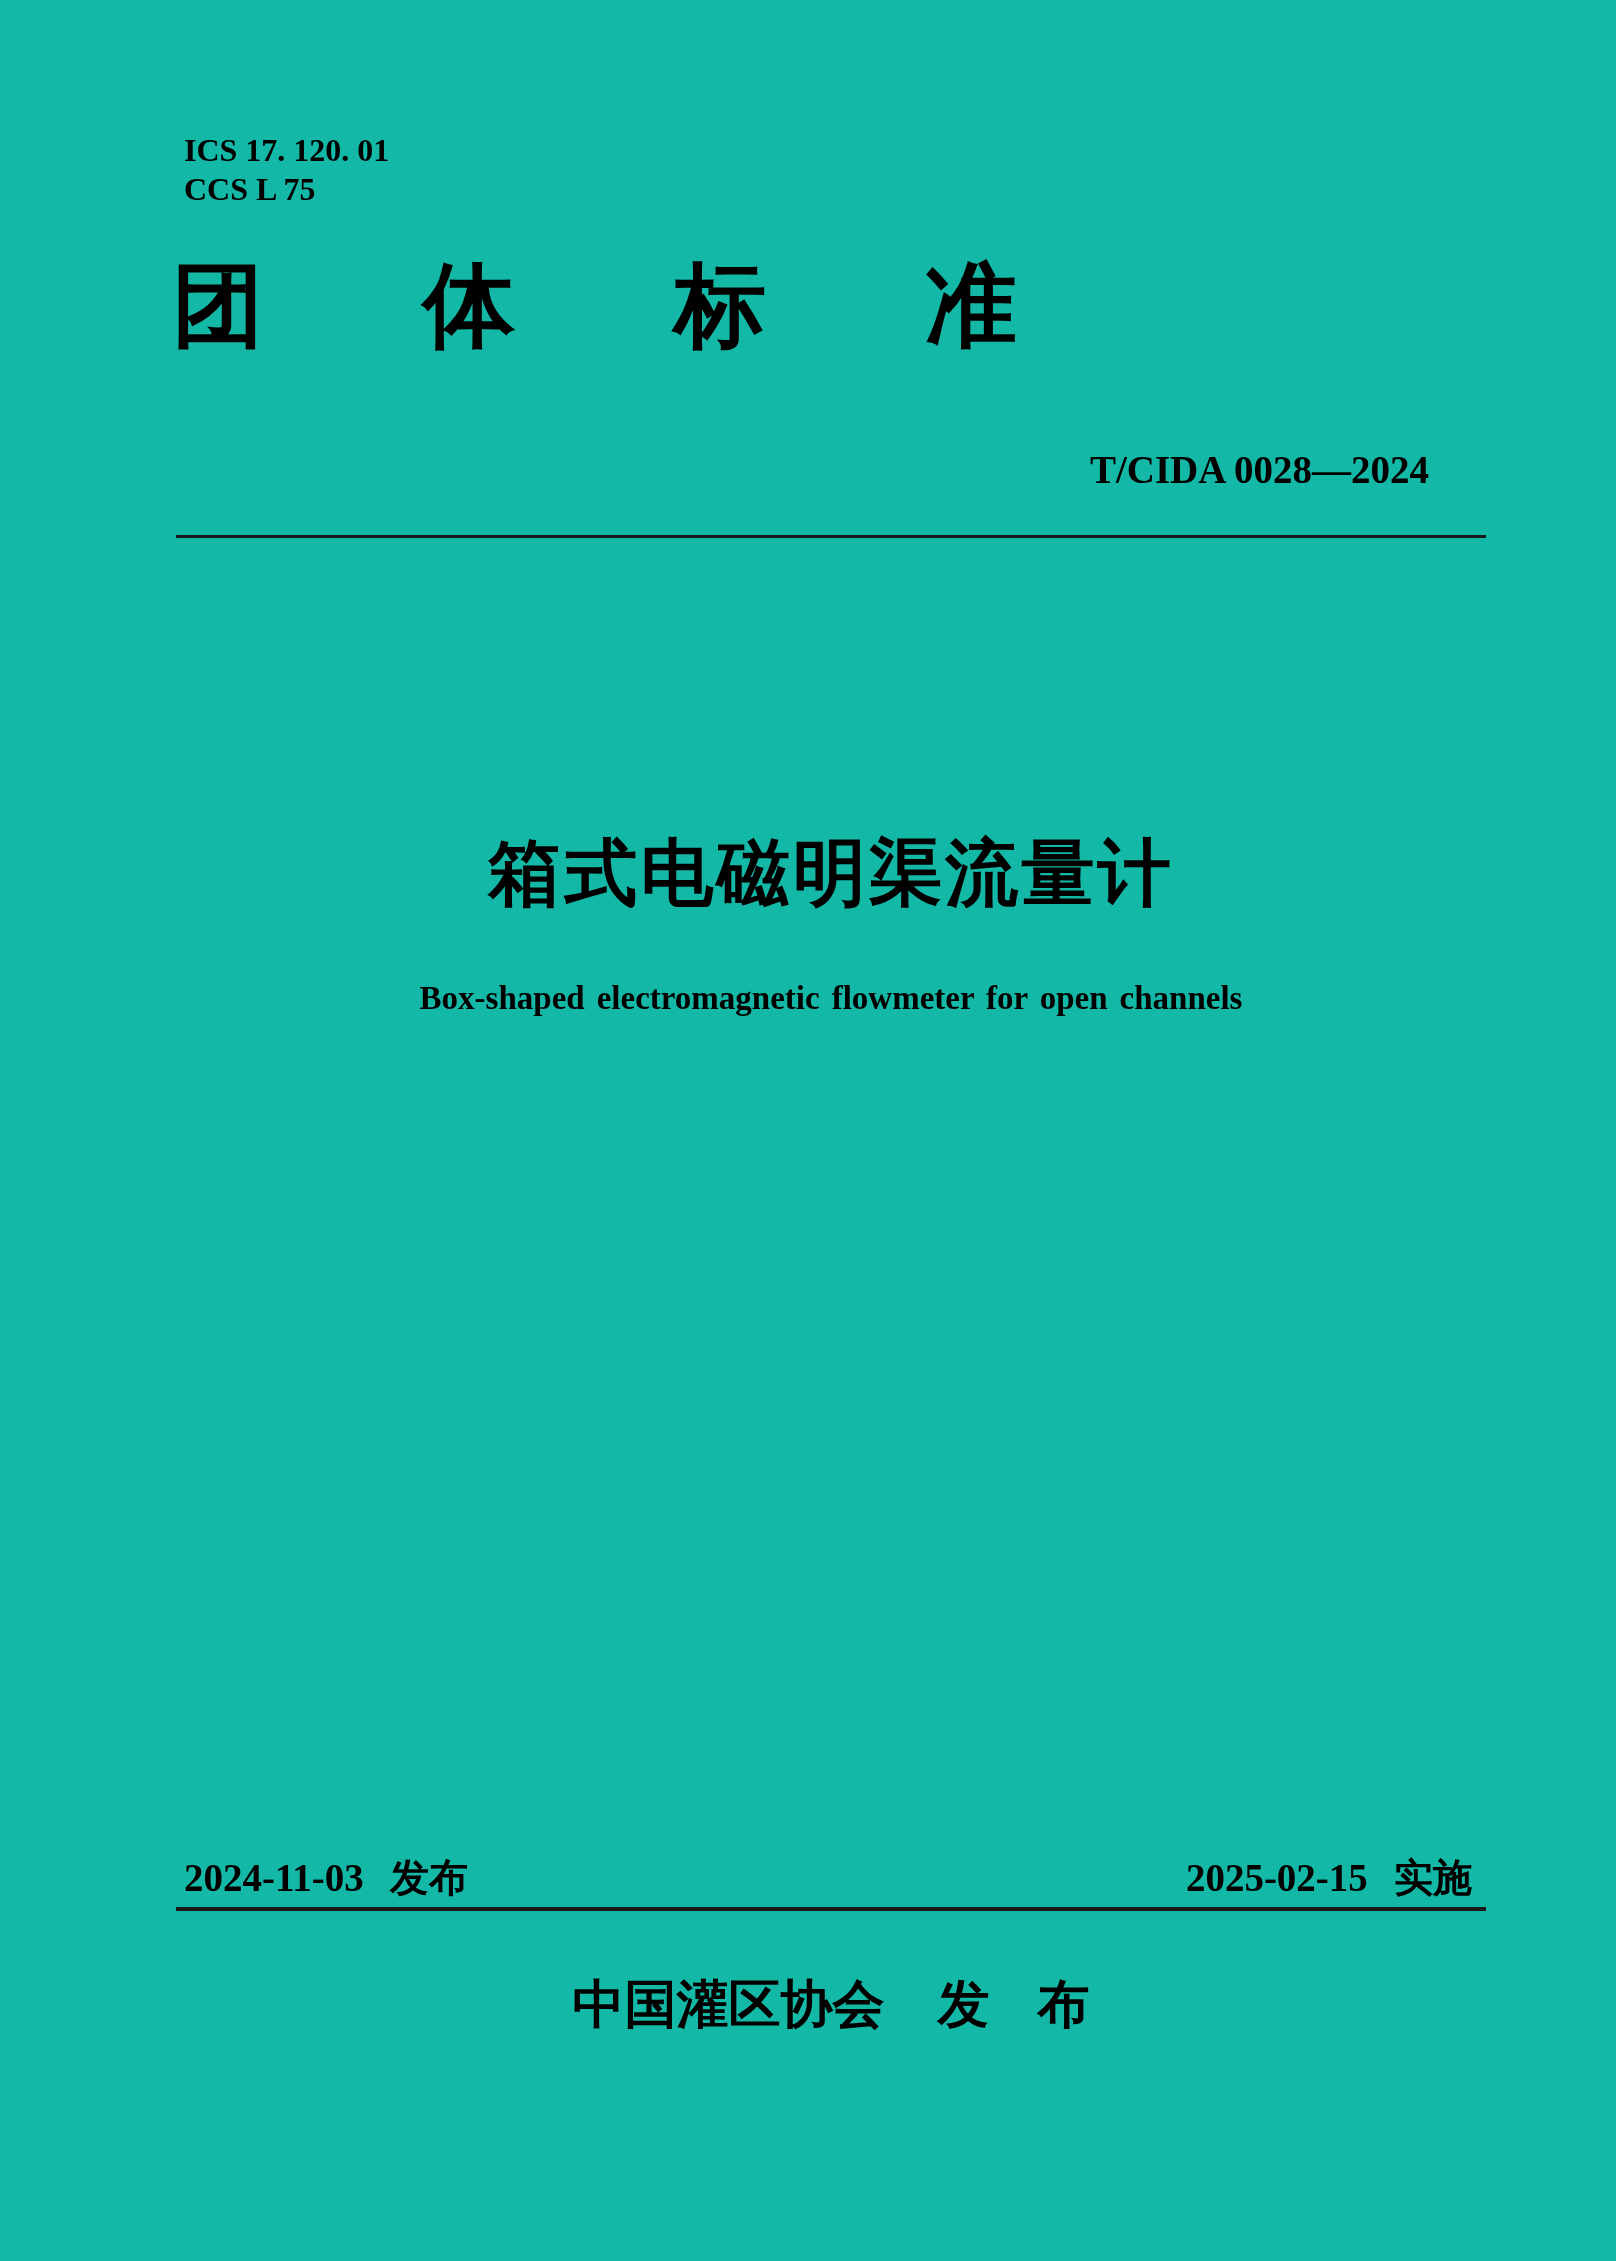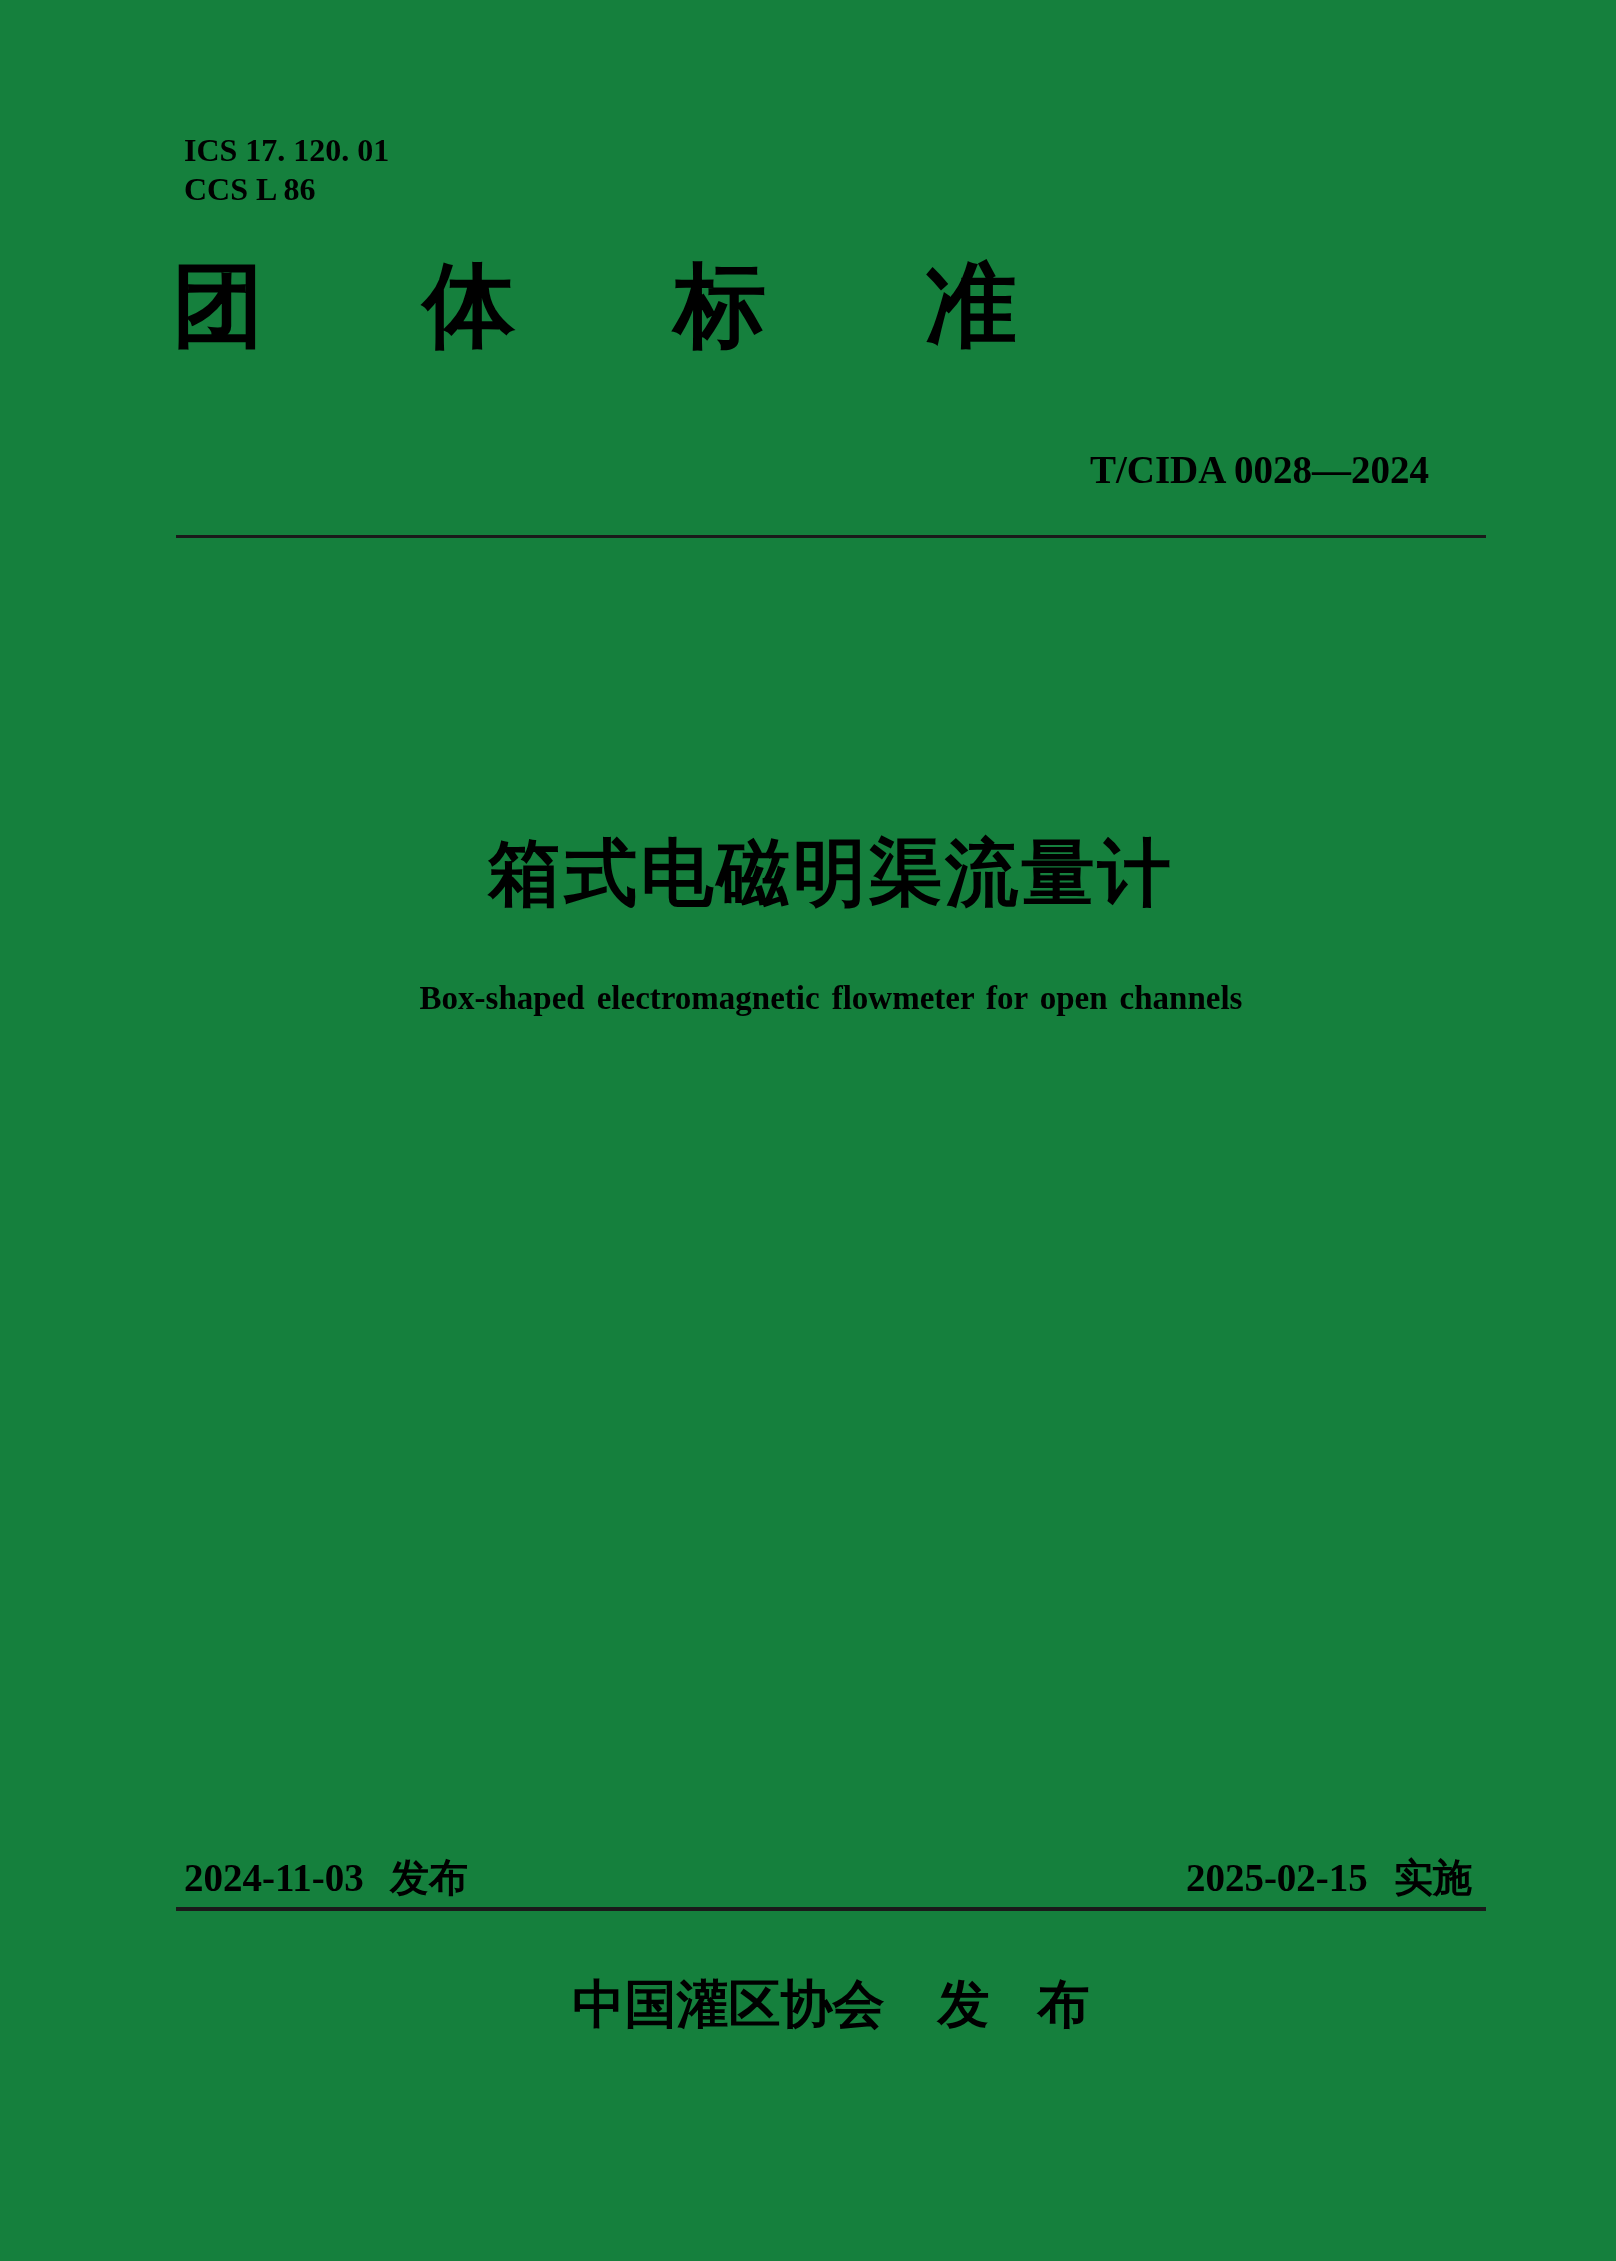--- a/index.html
+++ b/index.html
@@ -4,21 +4,21 @@
 <style>
   html, body {
     margin: 0;
     padding: 0;
     background: #ffffff;
   }
   .page {
     position: relative;
     width: 1617px;
     height: 2261px;
-    background: #15803d;
+    background: #14b8a6;
     font-family: "Liberation Serif", "DejaVu Serif", serif;
     color: #000000;
     overflow: hidden;
   }
   .abs { position: absolute; }
 
   .ics-block {
     left: 184px;
     top: 131px;
     font-size: 32px;
@@ -108,21 +108,21 @@
     word-spacing: 35px;
   }
 </style>
 </head>
 <body>
 
 <div class="page">
 
   <div class="abs ics-block">
     <div>ICS 17. 120. 01</div>
-    <div>CCS L 86</div>
+    <div>CCS L 75</div>
   </div>
 
   <div class="abs standard-type">团 体 标 准</div>
 
   <div class="abs standard-code">T/CIDA 0028—2024</div>
 
   <div class="abs rule rule-top"></div>
 
   <div class="abs title-en">Box-shaped electromagnetic flowmeter for open channels</div>
 

